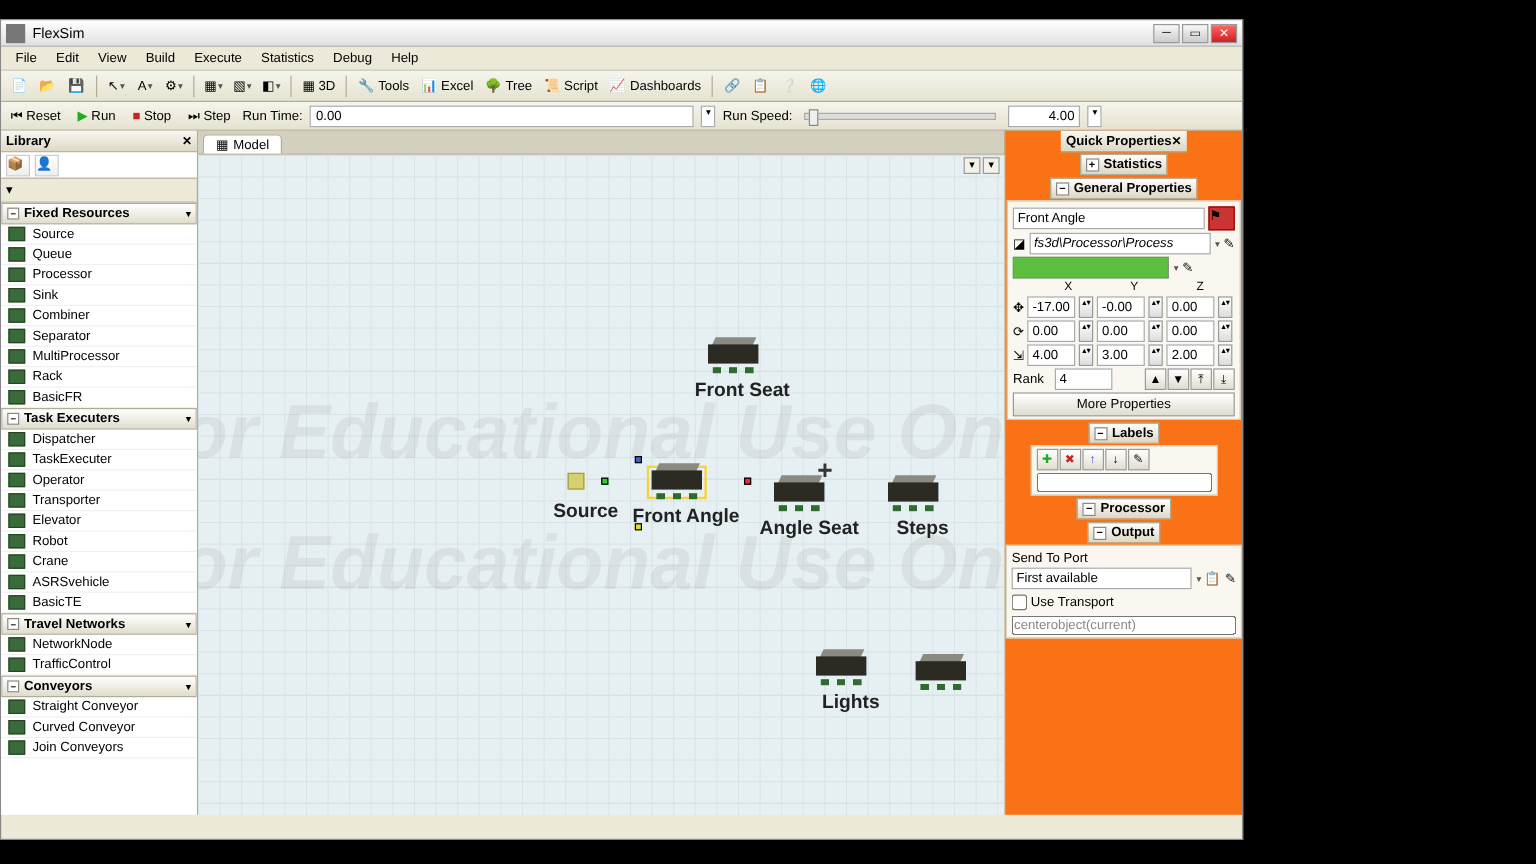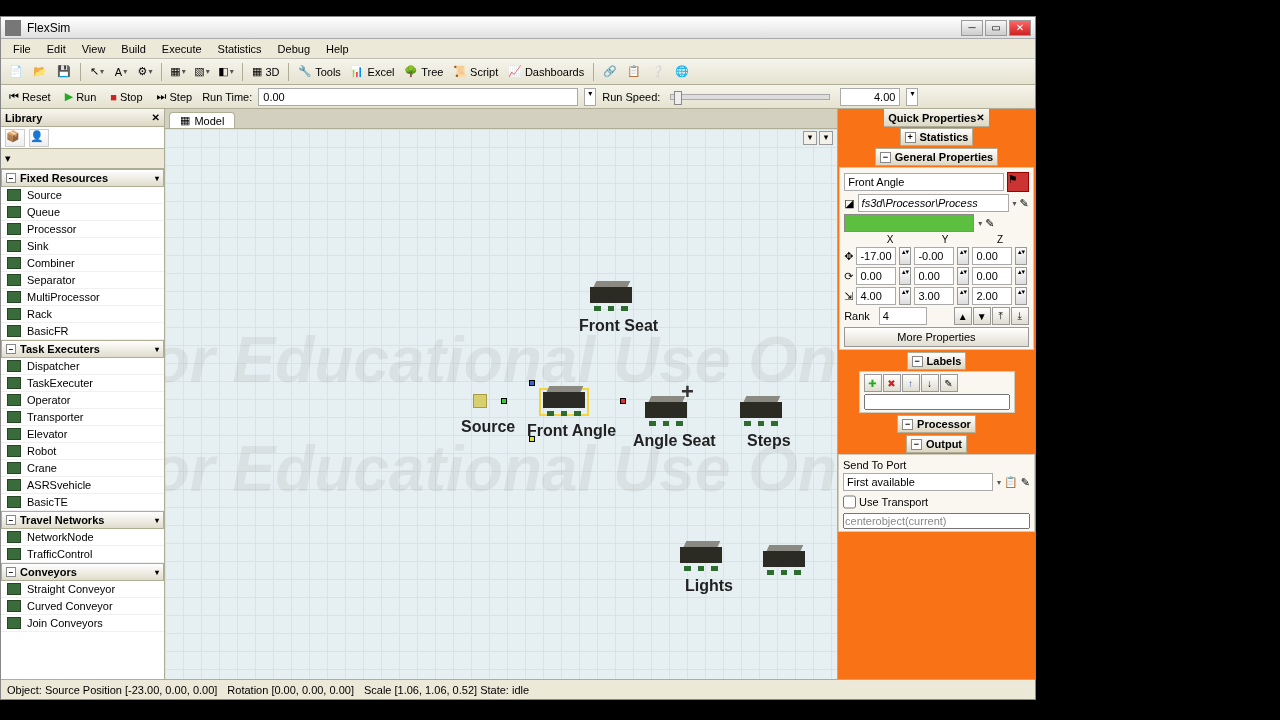--- a/index.html
+++ b/index.html
@@ -471,18 +471,13 @@
         </div>
         <div class="prop-row">
           <input type="checkbox" style="">
           <span>Use Transport</span>
         </div>
         <input style="width: 100%; color: rgb(136, 136, 136);" value="centerobject(current)">
       </div>
     </div>
   </div>
 
-  <div class="statusbar">
-    <span>Object: Source Position [-23.00, 0.00, 0.00]</span>
-    <span>Rotation [0.00, 0.00, 0.00]</span>
-    <span>Scale [1.06, 1.06, 0.52] State: idle</span>
-  </div>
 </div>
 
 </body></html>

